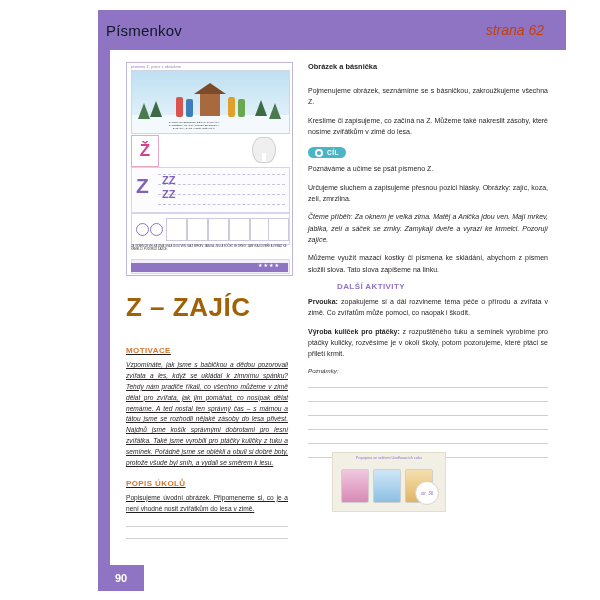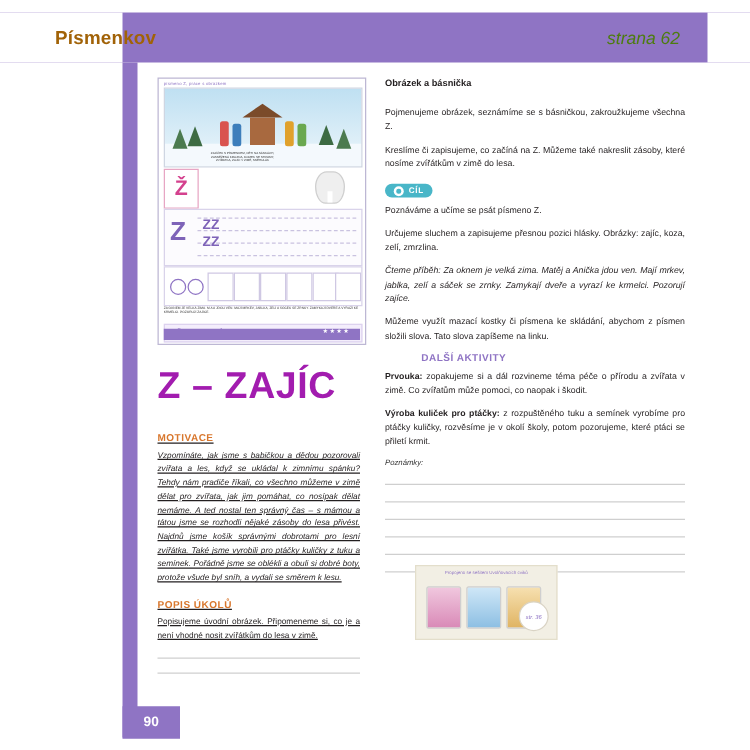--- a/index.html
+++ b/index.html
@@ -19,30 +19,30 @@
   
   .header-bar{
     position:absolute;left:0;top:10px;width:600px;height:40px;
     background:#8f74c4;
   }
   .header-inner{
     position:absolute;left:0;top:10px;width:600px;height:40px;
     display:flex;align-items:center;
   }
   .header-title{
-    margin-left:44px;
-    color:#a16207;
+    margin-left:106px;
+    color:#0f172a;
     font-size:15px;
-    font-weight:bold;
+    font-weight:normal;
     letter-spacing:.2px;
   }
   .header-page{
     position:absolute;right:56px;top:10px;height:40px;
     display:flex;align-items:center;
-    color:#4d7c0f;font-size:14px;font-style:italic;
+    color:#c2410c;font-size:14px;font-style:italic;
   }
   .header-notch{
     position:absolute;left:0;top:10px;width:98px;height:40px;
     background:#ffffff;
   }
   .header-notch2{
     position:absolute;right:0;top:10px;width:34px;height:40px;
     background:#ffffff;
   }
   
@@ -131,21 +131,21 @@
   .w-zima{color:#3f9a4d;}
   .w-koza{color:#d2402f;}
   .sheet-footer{
     position:absolute;left:4px;bottom:3px;width:157px;height:9px;
     background:#8f74c4;
   }
   .stars{position:absolute;right:8px;bottom:4px;color:#ffffff;font-size:5px;letter-spacing:1px;}
   
   .big-heading{
     position:absolute;left:126px;top:292px;
-    font-size:30px;color:#a21caf;font-weight:bold;letter-spacing:.5px;
+    font-size:26px;color:#a16207;font-weight:bold;letter-spacing:.5px;
   }
   
   .colL{position:absolute;left:126px;top:346px;width:162px;text-decoration:underline;}
   .colR{position:absolute;left:308px;top:62px;width:240px;}
   .sect-title{
     color:#d8762c;font-size:8px;font-weight:bold;letter-spacing:.4px;margin-bottom:5px;
   }
   .sect-title.purple{color:#8f74c4;}
   .para{
     font-size:6.6px;line-height:1.65;color:#231f20;margin:0 0 7px 0;text-align:justify;

